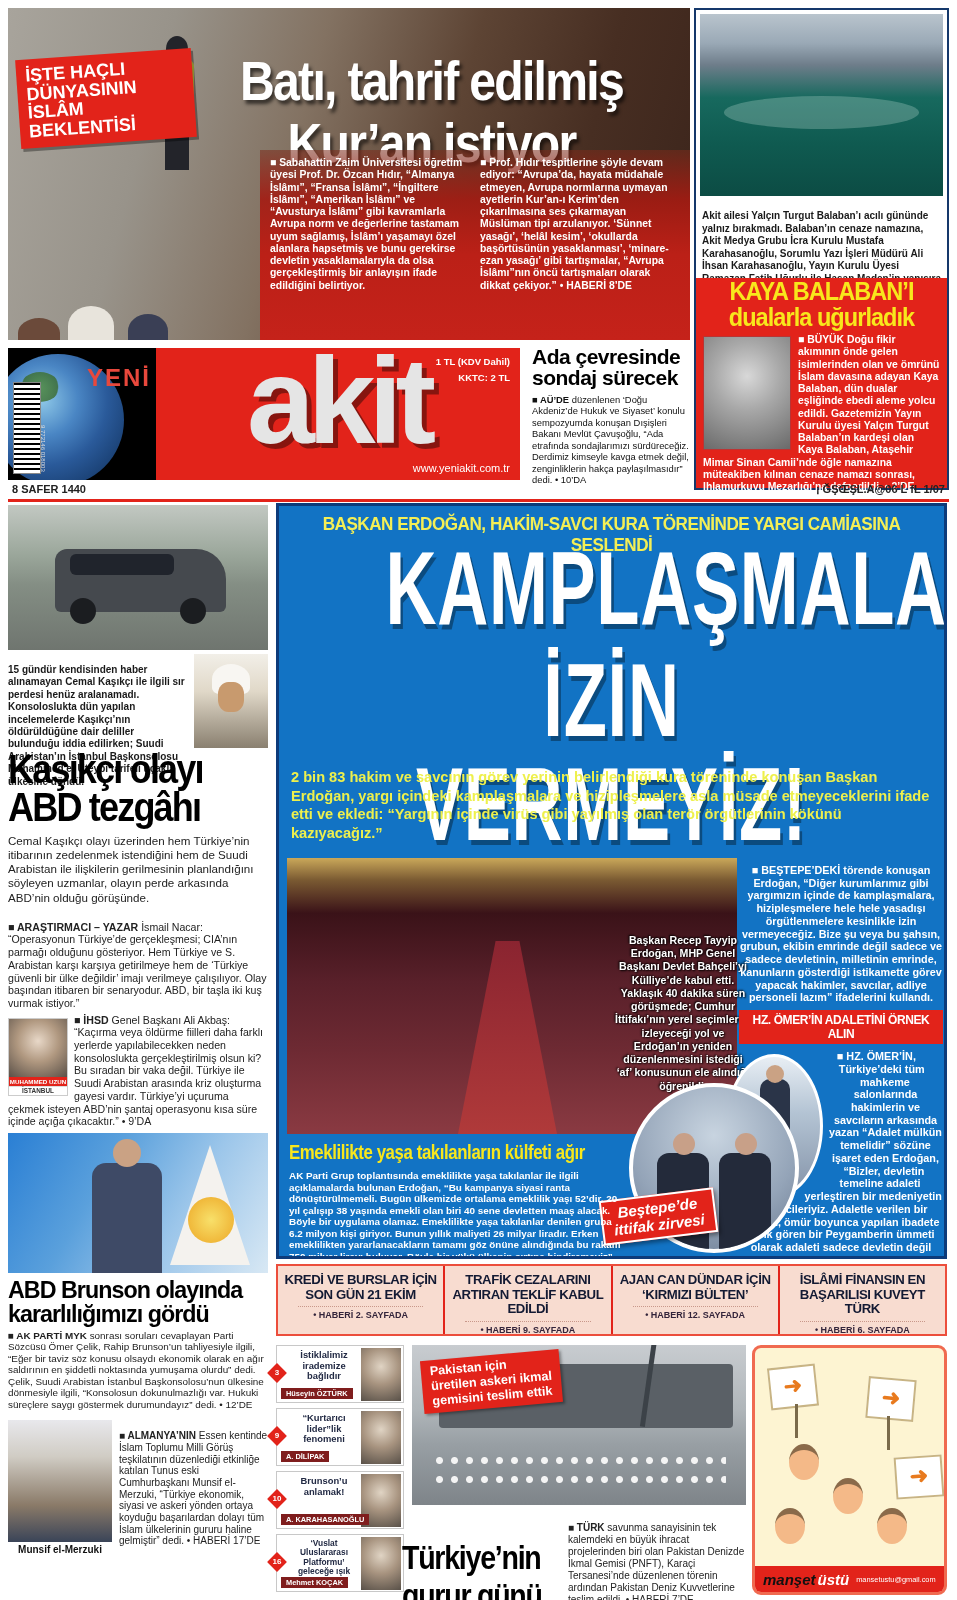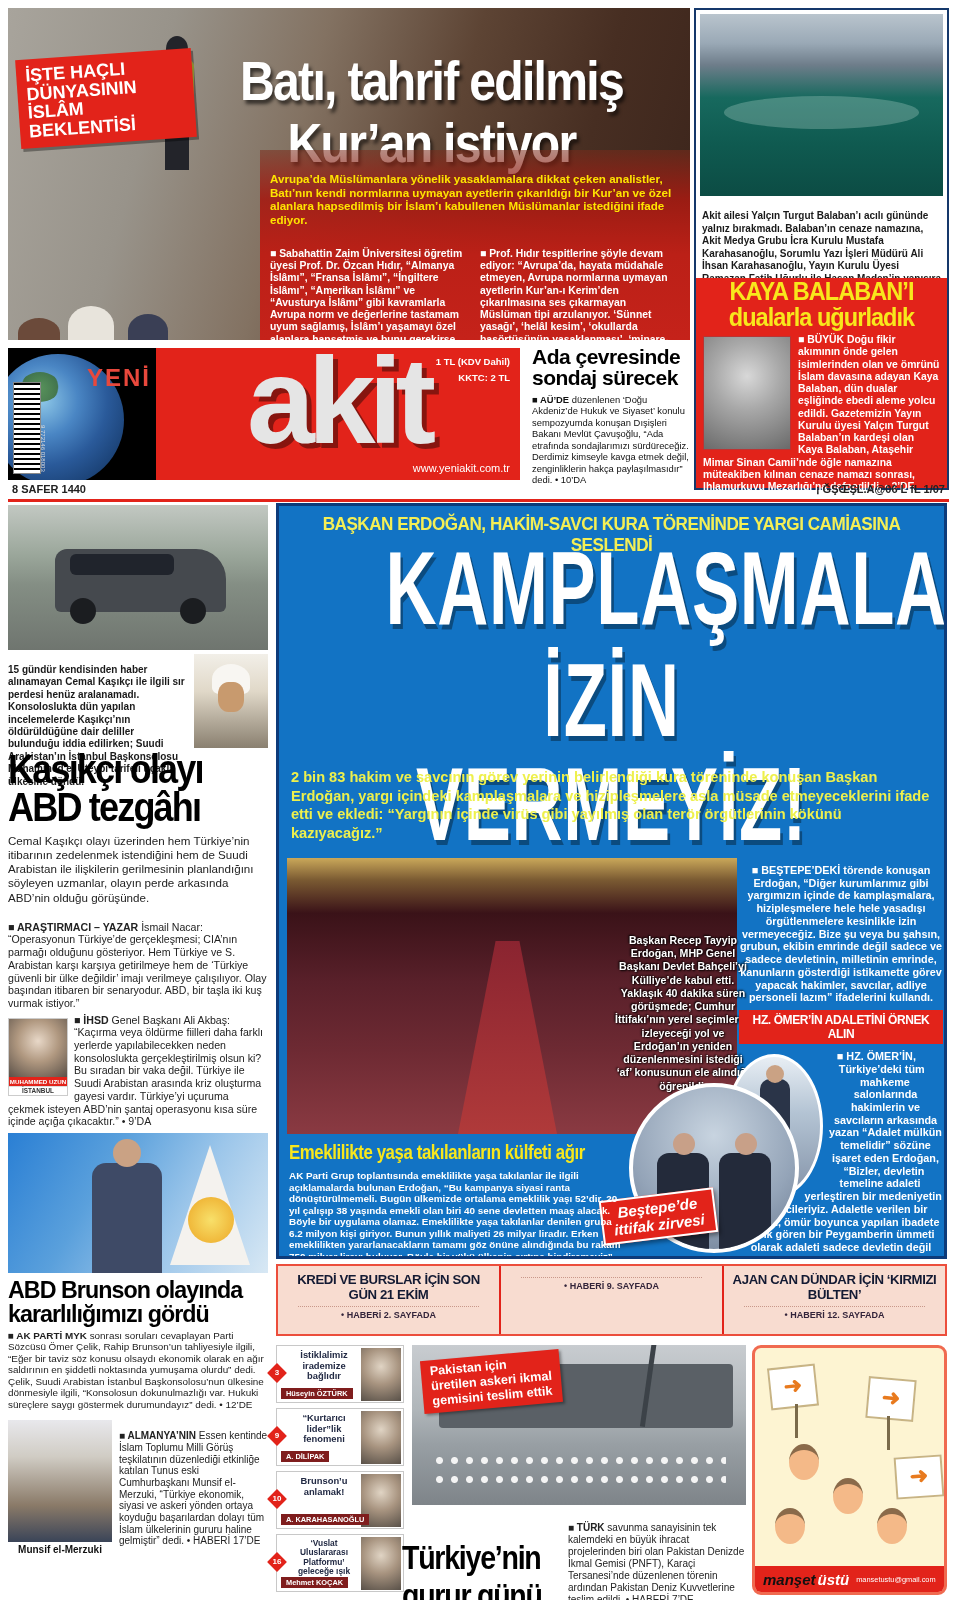--- a/index.html
+++ b/index.html
@@ -193,21 +193,20 @@
   <div class="head3"></div>
   <div id="ts-badge">
     <div>İŞTE HAÇLI</div>
     <div>DÜNYASININ</div>
     <div>İSLÂM</div>
     <div>BEKLENTİSİ</div>
   </div>
   <h1 class="ts-h" id="ts-h1">Batı, tahrif edilmiş</h1>
   <h1 class="ts-h" id="ts-h2">Kur’an istiyor</h1>
   <div id="ts-panel">
-    <p id="ts-intro">Avrupa’da Müslümanlara yönelik yasaklamalara dikkat çeken analistler, Batı’nın kendi normlarına uymayan ayetlerin çıkarıldığı bir Kur’an ve özel alanlara hapsedilmiş bir İslam’ı kabullenen Müslümanlar istediğini ifade ediyor.</p>
     <div id="ts-cols">
       <p>■ Sabahattin Zaim Üniversitesi öğretim üyesi Prof. Dr. Özcan Hıdır, “Almanya İslâmı”, “Fransa İslâmı”, “İngiltere İslâmı”, “Amerikan İslâmı” ve “Avusturya İslâmı” gibi kavramlarla Avrupa norm ve değerlerine tastamam uyum sağlamış, İslâm’ı yaşamayı özel alanlara hapsetmiş ve bunu gerekirse devletin yasaklamalarıyla da olsa gerçekleştirmiş bir anlayışın ifade edildiğini belirtiyor.</p>
       <p>■ Prof. Hıdır tespitlerine şöyle devam ediyor: “Avrupa’da, hayata müdahale etmeyen, Avrupa normlarına uymayan ayetlerin Kur’an-ı Kerim’den çıkarılmasına ses çıkarmayan Müslüman tipi arzulanıyor. ‘Sünnet yasağı’, ‘helâl kesim’, ‘okullarda başörtüsünün yasaklanması’, ‘minare-ezan yasağı’ gibi tartışmalar, “Avrupa İslâmı”nın öncü tartışmaları olarak dikkat çekiyor.” • HABERİ 8’DE</p>
     </div>
   </div>
 </section>
 
 <aside id="kaya">
   <div class="ph" id="kaya-photo">
     <div class="coffin-sheen"></div>
@@ -324,27 +323,33 @@
   <div id="emek-body">AK Parti Grup toplantısında emeklilikte yaşa takılanlar ile ilgili açıklamalarda bulunan Erdoğan, “Bu kampanya siyasi ranta dönüştürülmemeli. Bugün ülkemizde ortalama emeklilik yaşı 52’dir. 20 yıl çalışıp 38 yaşında emekli olan biri 40 sene devletten maaş alacak. Böyle bir uygulama olamaz. Emeklilikte yaşa takılanlar denilen gruba 6.2 milyon kişi giriyor. Bunun yıllık maliyeti 26 milyar liradır. Erken emeklilikten yararlanacakların tamamı göz önüne alındığında bu rakam 750 milyar lirayı buluyor. Böyle bir yükü ülkenin sırtına bindiremeyiz” dedi.</div>
 </section>
 
 <section id="briefs">
   <div class="brief">
     <div class="brief-t">KREDİ VE BURSLAR İÇİN SON GÜN 21 EKİM</div>
     <div class="dotline"></div>
     <div class="brief-p">• HABERİ 2. SAYFADA</div>
   </div>
   <div class="brief">
+    <div class="brief-t">TRAFİK CEZALARINI ARTIRAN TEKLİF KABUL EDİLDİ</div>
     <div class="dotline"></div>
     <div class="brief-p">• HABERİ 9. SAYFADA</div>
   </div>
   <div class="brief">
     <div class="brief-t">AJAN CAN DÜNDAR İÇİN ‘KIRMIZI BÜLTEN’</div>
     <div class="dotline"></div>
     <div class="brief-p">• HABERİ 12. SAYFADA</div>
+  </div>
+  <div class="brief">
+    <div class="brief-t">İSLÂMİ FİNANSIN EN BAŞARILISI KUVEYT TÜRK</div>
+    <div class="dotline"></div>
+    <div class="brief-p">• HABERİ 6. SAYFADA</div>
   </div>
 </section>
 
 <section id="colmn">
   <div class="cw">
     <div class="cw-num">
         <span>3</span>
       </div>
     <div class="cw-q">İstiklalimiz irademize bağlıdır</div>
     <div class="cw-photo"></div>

